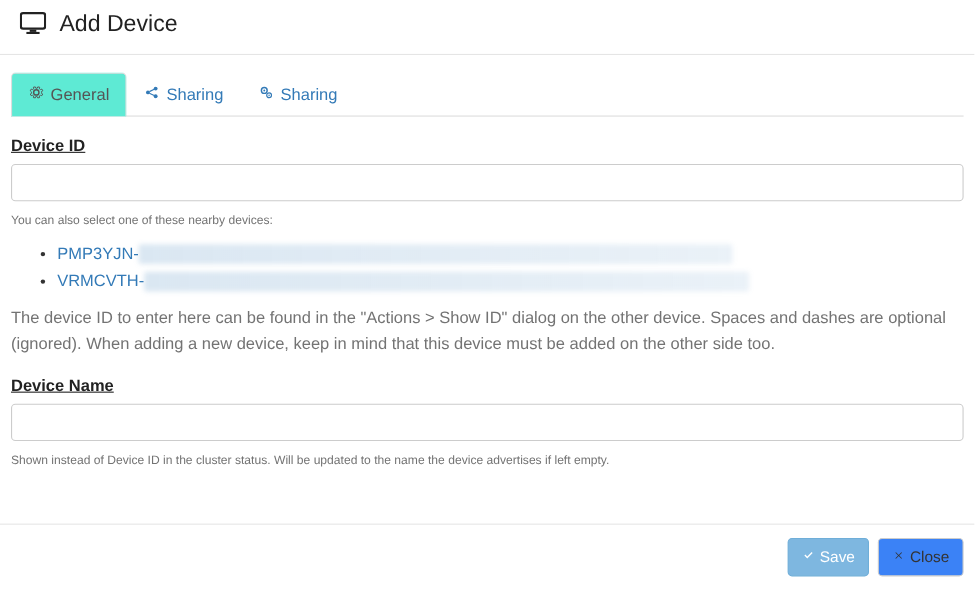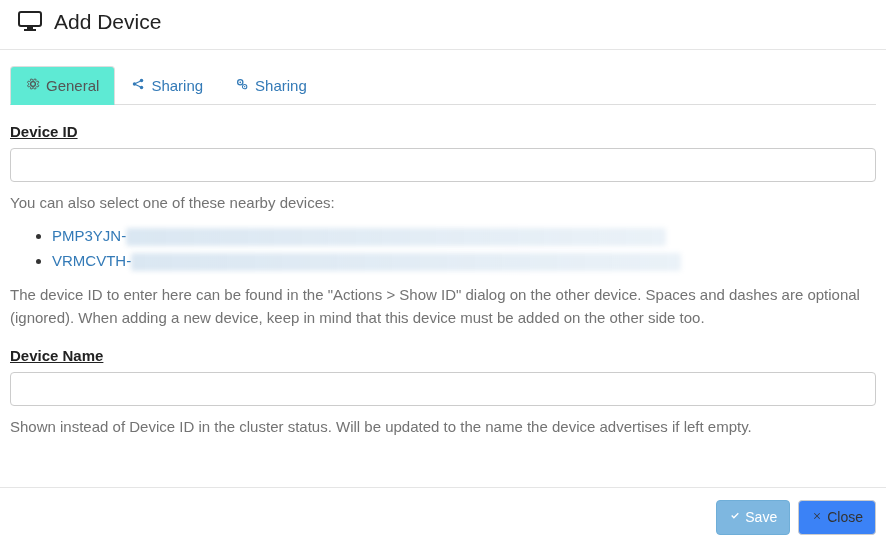--- a/index.html
+++ b/index.html
@@ -85,21 +85,21 @@
       color: #555;
       background: #fff;
       border: 1px solid #ccc;
       border-radius: 4px;
     }
     .help-block {
       display: block;
       margin-top: 10px;
       margin-bottom: 10px;
       color: #737373;
-      font-size: 15px;
+      font-size: 11px;
       line-height: 1.5;
     }
     .nearby-list {
       list-style: disc;
       padding-left: 40px;
       margin: 10px 0;
     }
     .nearby-list li {
       margin: 3px 2px;
       font-size: 15px;

